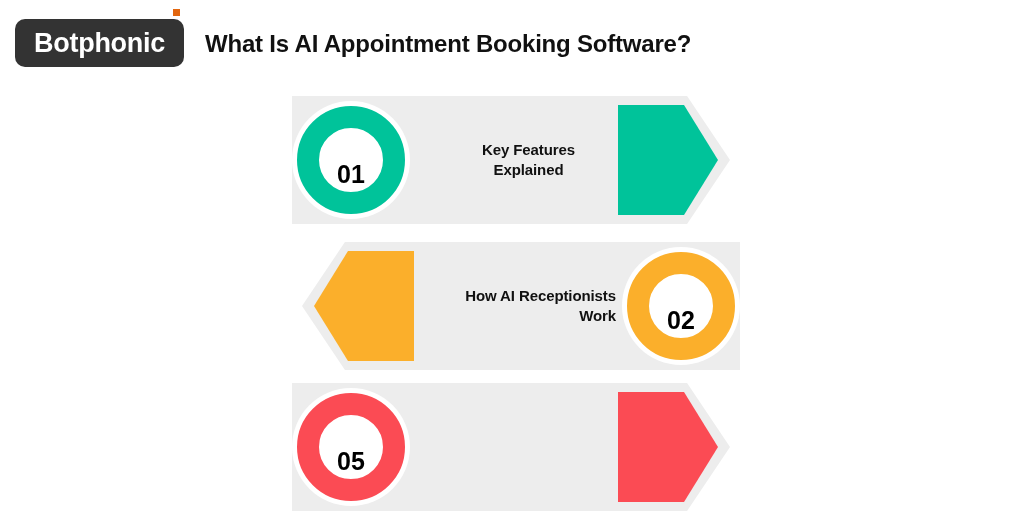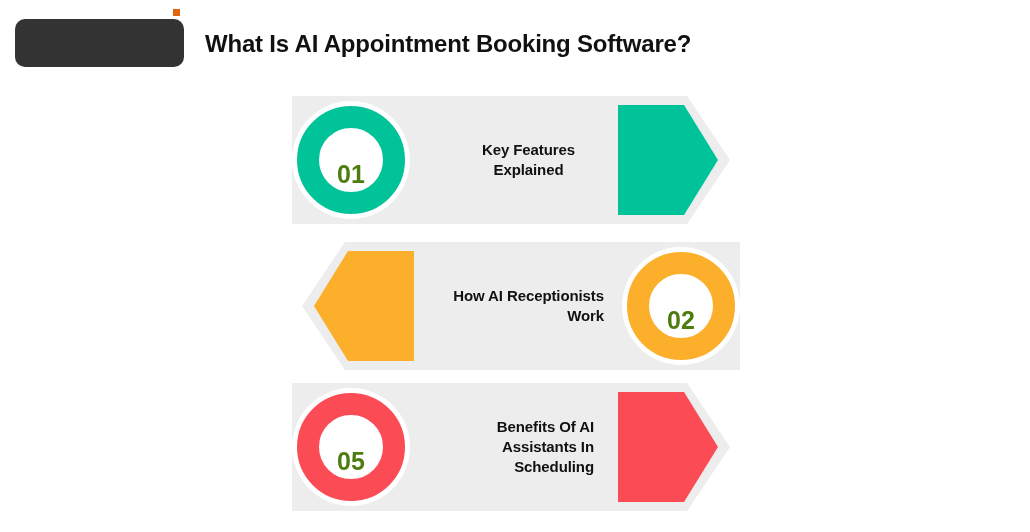--- a/index.html
+++ b/index.html
@@ -129,49 +129,50 @@
     justify-content: center;
     box-sizing: border-box;
     border-style: solid;
     border-width: 22px;
   }
   .donut.at-left  { left: 0px; }
   .donut.at-right { right: 0px; }
   .donut-number {
     font-size: 25px;
     font-weight: bold;
-    color: #4d7c0f;
+    color: #000000;
     letter-spacing: 0.2px;
     line-height: 1;
     margin-top: 28px;
   }
 
   
   .step-label {
     position: absolute;
     top: 0;
     height: 100%;
     display: flex;
     align-items: center;
     font-size: 15px;
     font-weight: bold;
     color: #111111;
     line-height: 1.35;
     letter-spacing: -0.1px;
     margin-left: 35px;
   }
   .step-label.centered { left: 120px; right: 120px; justify-content: center; text-align: center; }
-  .step-label.righted  { left: 110px; right: 136px; justify-content: flex-end; text-align: right; }
+  .step-label.righted  { left: 110px; right: 124px; justify-content: flex-end; text-align: right; }
 </style>
 </head>
 <body>
 
 <div id="canvas" style="background: rgb(255, 255, 255);">
 
   <div id="logo" style="background: rgb(51, 51, 51);">
+    <span id="logo-wordmark" style="color: rgb(255, 255, 255);">Botphonic</span>
     <span id="logo-dot" style="background: rgb(226, 102, 15);"></span>
   </div>
 
   <div id="page-title">What Is AI Appointment Booking Software?</div>
 
   <div class="step" id="step-1">
     <div class="band right" style="background: rgb(237, 237, 237);"></div>
     <div class="arrow right" style="background: rgb(0, 195, 154);"></div>
     <div class="step-label centered">Key Features Explained</div>
     <div class="donut at-left">
@@ -188,21 +189,20 @@
     <div class="donut at-right">
       <div class="donut-ring" style="border-color: rgb(251, 175, 43);">
         <span class="donut-number">02</span>
       </div>
     </div>
   </div>
 
   <div class="step" id="step-3">
     <div class="band right" style="background: rgb(237, 237, 237);"></div>
     <div class="arrow right" style="background: rgb(251, 75, 84);"></div>
-    <div class="step-label righted">Benefits Of AI Assistants In Scheduling</div>
     <div class="donut at-left">
       <div class="donut-ring" style="border-color: rgb(251, 75, 84);">
         <span class="donut-number">05</span>
       </div>
     </div>
   </div>
 
 </div>
 
 </body></html>

